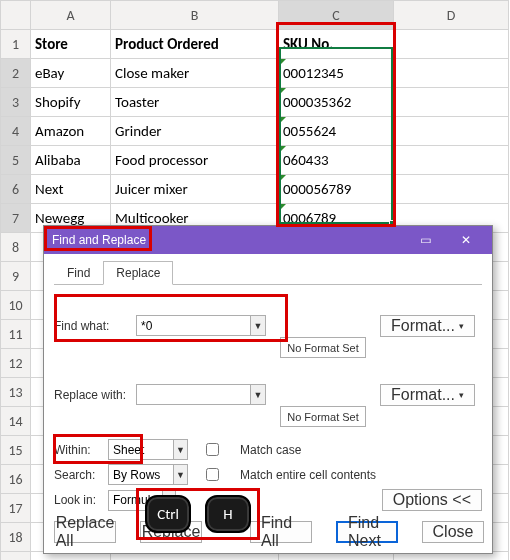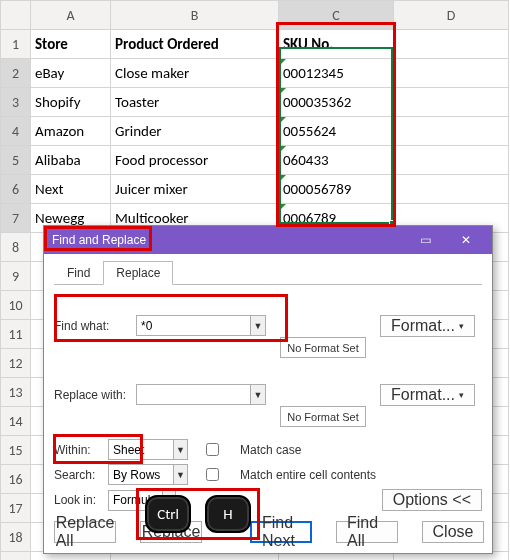--- a/index.html
+++ b/index.html
@@ -408,22 +408,22 @@
         <div class="caret">▼</div>
       </div>
       <div style="flex:1"></div>
       <div class="btn" style="min-width:80px">Options &lt;&lt;</div>
     </div>
 
     <div class="btnrow">
       <div class="btn">Replace All</div>
       <div class="btn">Replace</div>
       <div class="spacer"></div>
+      <div class="btn">Find All</div>
       <div class="btn primary">Find Next</div>
-      <div class="btn">Find All</div>
       <div class="btn">Close</div>
     </div>
   </div>
 </div>
 
 <div class="redbox" style="left:44px; top:226px; width:108px; height:25px;"></div>
 <div class="redbox" style="left:54px; top:294px; width:234px; height:48px;"></div>
 <div class="redbox" style="left:53px; top:434px; width:90px; height:30px;"></div>
 <div class="redbox" style="left:136px; top:488px; width:124px; height:52px;"></div>
 

